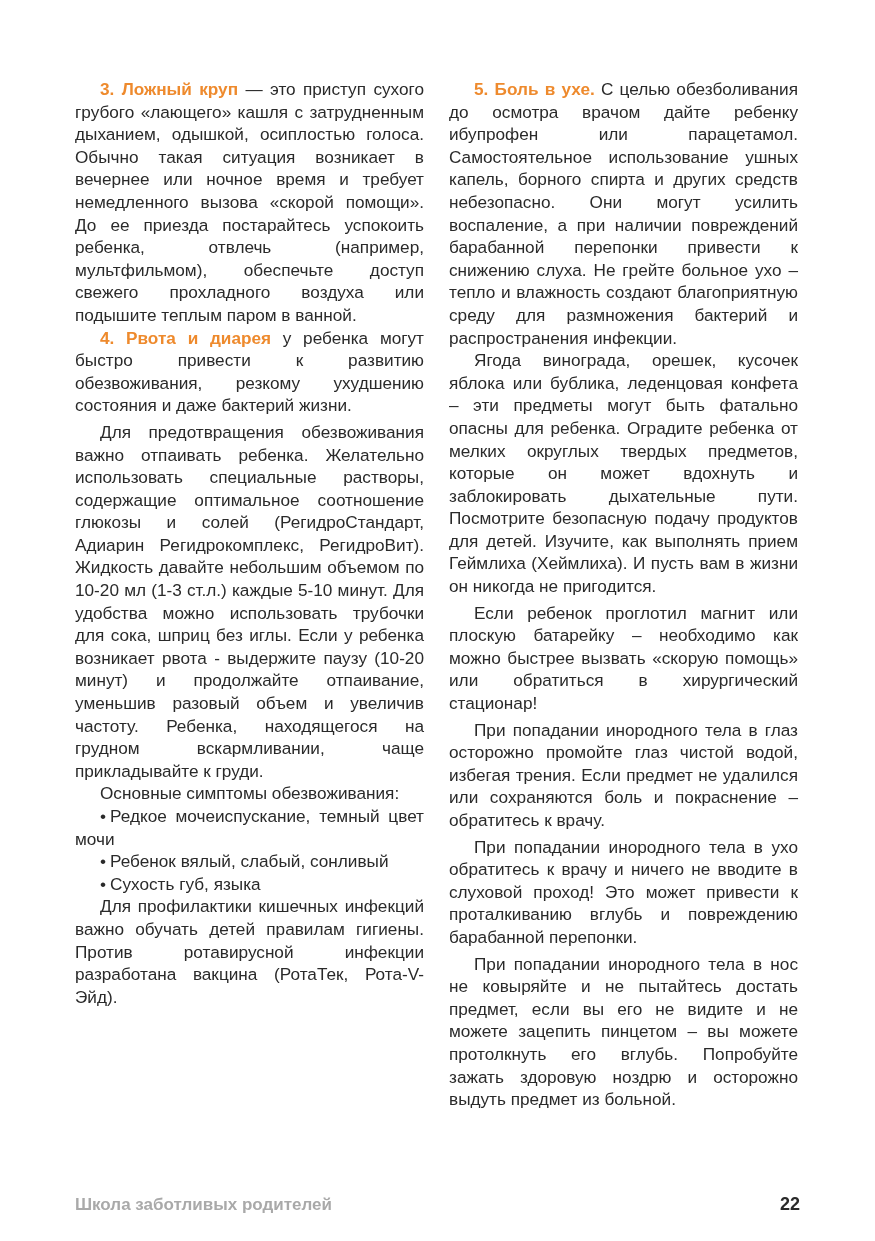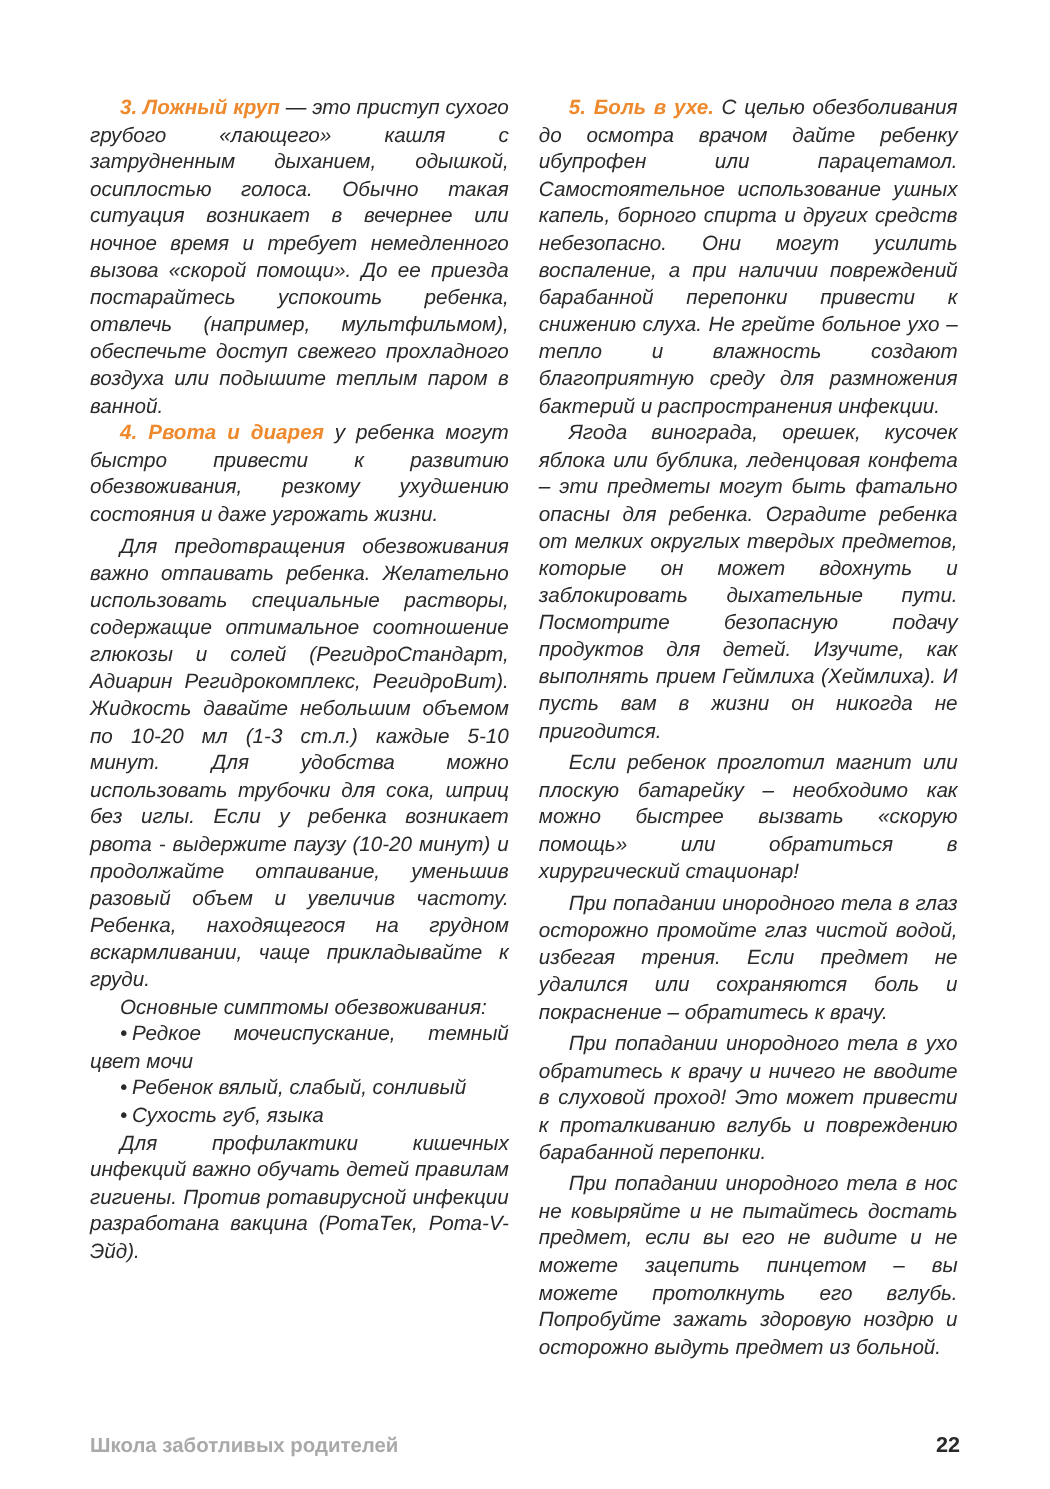--- a/index.html
+++ b/index.html
@@ -1,34 +1,34 @@
 <!DOCTYPE html>
 <html><head>
 <meta charset="utf-8">
 <style>
   html, body { margin:0; padding:0; background:#ffffff; }
   body { width:875px; height:1241px; position:relative; overflow:hidden;
          font-family:"Liberation Sans", sans-serif; color:#2a2a2a; }
-  .col { position:absolute; top:78px; width:349px; font-size:17.2px; line-height:22.6px; text-align:justify; hyphens:manual;font-style:italic; }
+  .col { position:absolute; top:78px; width:349px; font-size:17.2px; line-height:22.6px; text-align:justify; hyphens:manual; }
   .col.left { left:75px; }
   .col.right { left:449px; }
   .p { margin:0; text-indent:25px; }
   .p.spaced { margin-top:4px; }
   .h { color:#ee8a2d; font-weight:bold; }
   .bullet { margin:0; text-indent:25px; }
   .bullet .dot { margin-right:4px; }
   .footer-title { position:absolute; left:75px; top:1195px; font-size:17px; font-weight:bold; color:#a9a9a9; }
   .page-num { position:absolute; right:75px; top:1194px; font-size:18px; font-weight:bold; color:#2a2a2a; }
 </style>
 </head>
 <body>
 
 <div class="col left">
   <p class="p"><span class="h">3. Ложный круп</span><span> — это приступ сухого грубого «лающего» кашля с затрудненным дыханием, одышкой, осиплостью голоса. Обычно такая ситуация возникает в вечернее или ночное время и требует немедленного вызова «скорой помощи». До ее приезда постарайтесь успокоить ребенка, отвлечь (например, мультфильмом), обеспечьте доступ свежего прохладного воздуха или подышите теплым паром в ванной.</span></p>
-  <p class="p"><span class="h">4. Рвота и диарея</span><span> у ребенка могут быстро привести к развитию обезвоживания, резкому ухудшению состояния и даже угрожать жизни.</span></p>
+  <p class="p"><span class="h">4. Рвота и диарея</span><span> у ребенка могут быстро привести к развитию обезвоживания, резкому ухудшению состояния и даже бактерий жизни.</span></p>
   <p class="p spaced">Для предотвращения обезвоживания важно отпаивать ребенка. Желательно использовать специальные растворы, содержащие оптимальное соотношение глюкозы и солей (РегидроСтандарт, Адиарин Регидрокомплекс, РегидроВит). Жидкость давайте небольшим объемом по 10-20 мл (1-3 ст.л.) каждые 5-10 минут. Для удобства можно использовать трубочки для сока, шприц без иглы. Если у ребенка возникает рвота - выдержите паузу (10-20 минут) и продолжайте отпаивание, уменьшив разовый объем и увеличив частоту. Ребенка, находящегося на грудном вскармливании, чаще прикладывайте к груди.</p>
   <p class="p"> Основные симптомы обезвоживания:</p>
   <p class="bullet"><span class="dot">•</span><span>Редкое мочеиспускание, темный цвет мочи</span></p>
   <p class="bullet"><span class="dot">•</span><span>Ребенок вялый, слабый, сонливый</span></p>
   <p class="bullet"><span class="dot">•</span><span>Сухость губ, языка</span></p>
   <p class="p">Для профилактики кишечных инфекций важно обучать детей правилам гигиены. Против ротавирусной инфекции разработана вакцина (РотаТек, Рота-V-Эйд).</p>
 </div>
 
 <div class="col right">
   <p class="p"><span class="h">5. Боль в ухе.</span><span> С целью обезболивания до осмотра врачом дайте ребенку ибупрофен или парацетамол. Самостоятельное использование ушных капель, борного спирта и других средств небезопасно. Они могут усилить воспаление, а при наличии повреждений барабанной перепонки привести к снижению слуха. Не грейте больное ухо – тепло и влажность создают благоприятную среду для размножения бактерий и распространения инфекции.</span></p>

